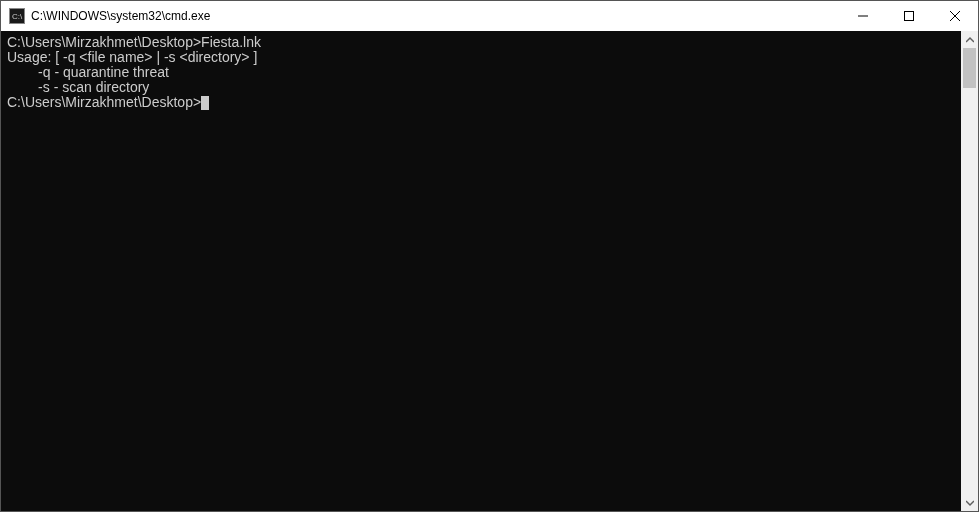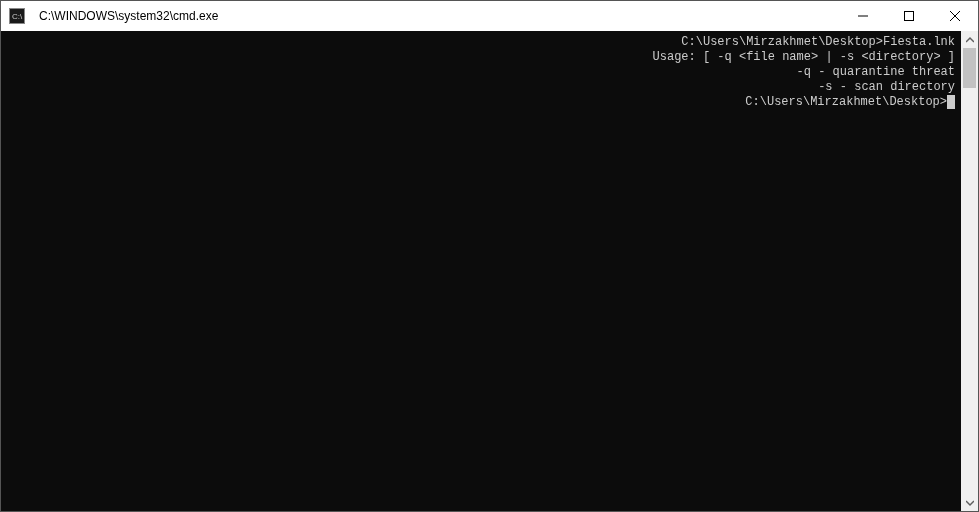--- a/index.html
+++ b/index.html
@@ -29,46 +29,44 @@
   .titlebar .icon-box {
     width: 16px; height: 16px;
     margin-left: 8px; margin-right: 6px;
     background: #1a1a1a;
     display: flex; align-items: center; justify-content: center;
     font-size: 8px; color: #ccc;
     border: 1px solid #888;
   }
   .titlebar .title-text {
     flex: 0 0 auto;
-    margin-left: 8px;
   }
   .titlebar .spacer { flex: 1; }
   .titlebar .btn {
     width: 46px; height: 30px;
     display: flex; align-items: center; justify-content: center;
     font-size: 13px;
     color: #000;
   }
   .titlebar svg { display:block; }
   .client {
     flex: 1;
     display: flex;
     background: #0c0c0c;
     position: relative;
   }
   .terminal {
     flex: 1;
     padding: 4px 6px;
-    font-family: Liberation Mono, monospace;
-    font-size: 12px;
+    font-family: Liberation Sans, sans-serif;
+    font-size: 14px;
     line-height: 15px;
     color: #cccccc;
     white-space: pre;
     overflow: hidden;
-    text-align: right;
   }
   .terminal .line { display:block; }
   .cursor {
     display: inline-block;
     width: 8px; height: 14px;
     background: #cccccc;
     vertical-align: text-bottom;
     margin-left: 0;
   }
   .scrollbar {

